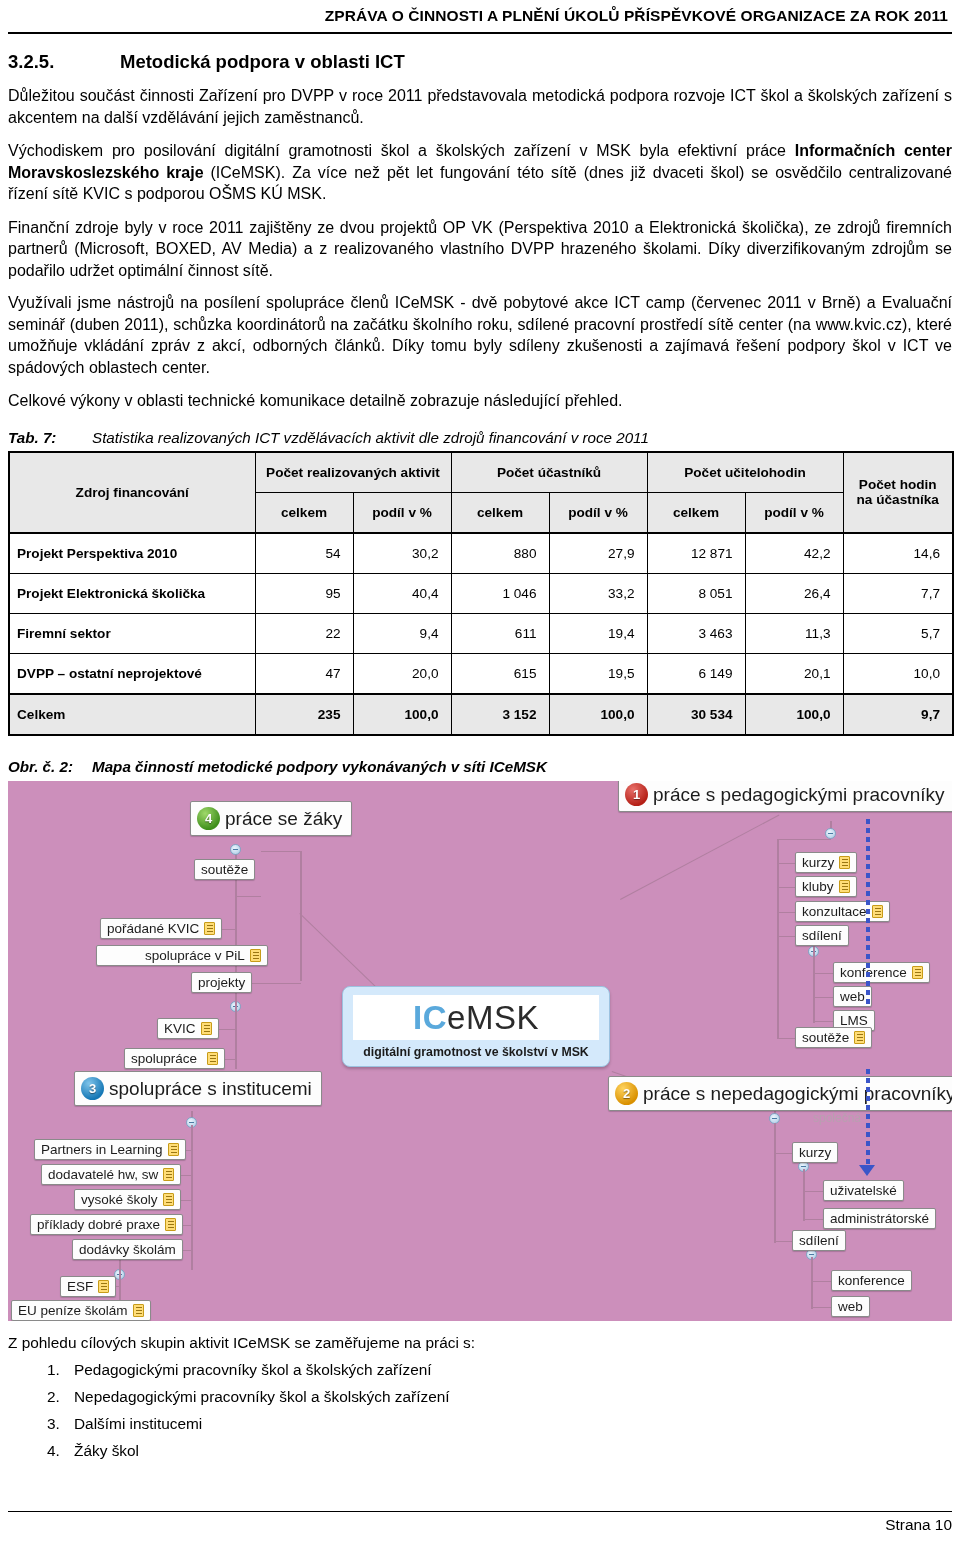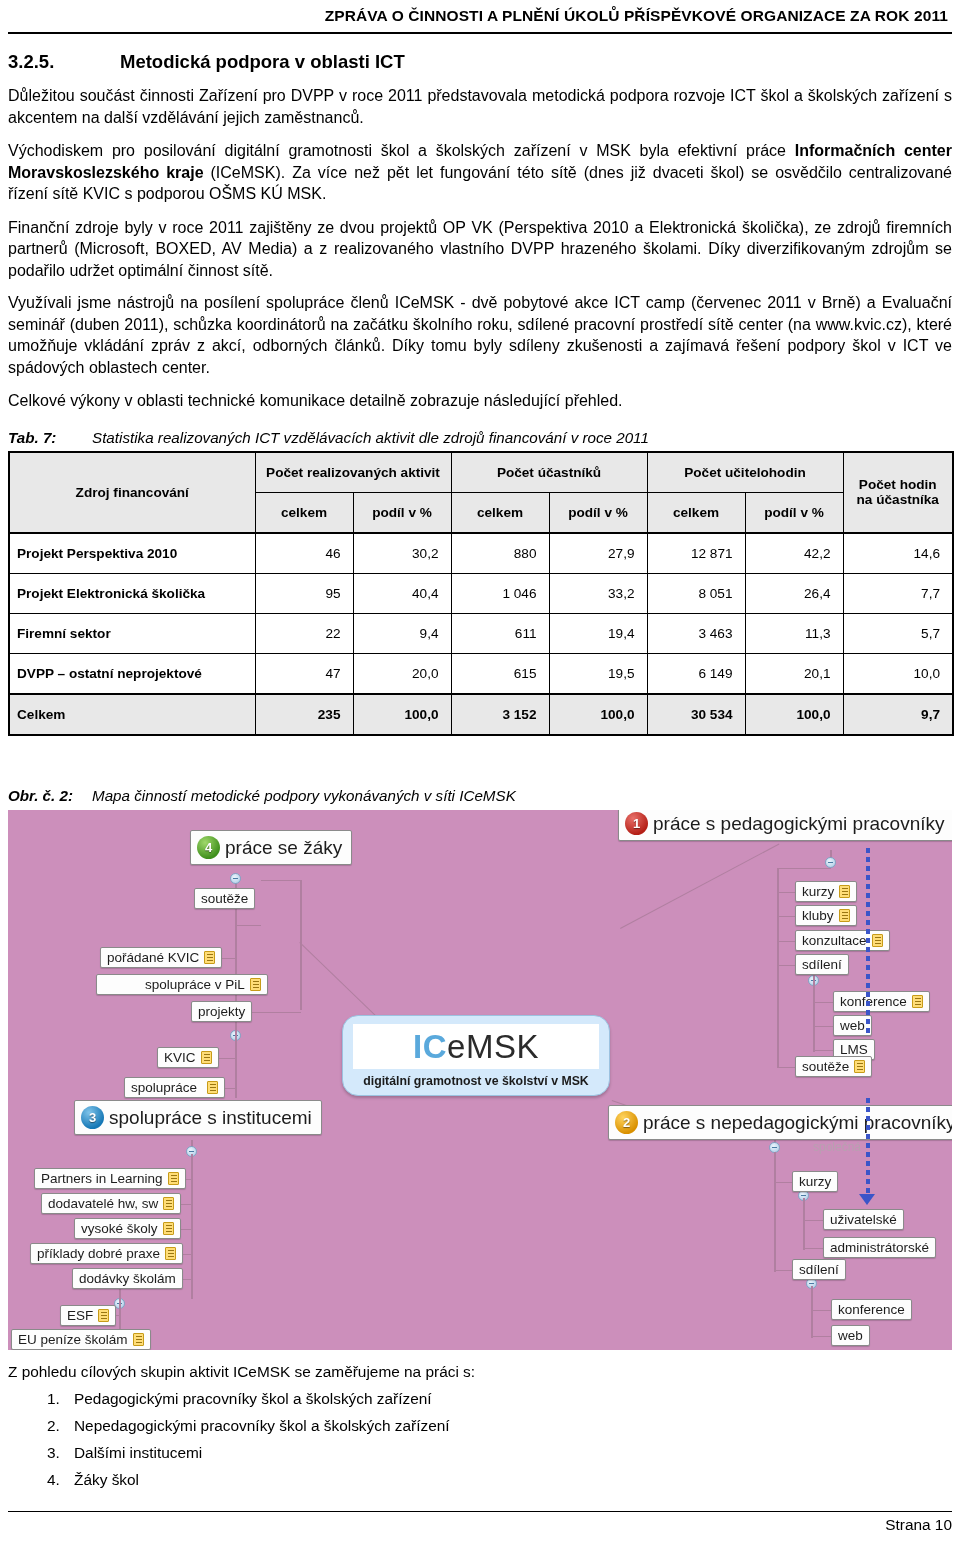--- a/index.html
+++ b/index.html
@@ -121,21 +121,21 @@
   
   .fig-caption {
     display: flex;
     align-items: baseline;
     font-size: 15.2px;
     font-style: italic;
     font-weight: bold;
     margin-top: 22px;
   }
   .fig-caption .lbl { flex: 0 0 84px; }
-  .fig-caption .txt { font-weight: normal; margin-top: 29px; }
+  .fig-caption .txt { font-weight: bold; }
 
   
   .figure {
     position: relative;
     width: 944px;
     height: 540px;
     margin-top: 6px;
     background: #cc8fbb;
     overflow: hidden;
   }
@@ -190,21 +190,21 @@
   }
   .badge.b1 { background: radial-gradient(circle at 35% 28%, #e8706a, #b41f16 72%); }
   .badge.b2 { background: radial-gradient(circle at 35% 28%, #ffd35e, #d99000 72%); }
   .badge.b3 { background: radial-gradient(circle at 35% 28%, #7fc4ea, #1577b5 72%); }
   .badge.b4 { background: radial-gradient(circle at 35% 28%, #9fd86a, #3f8f1c 72%); }
 
   .mm-center {
     position: absolute;
     background: #d4e9fb;
     border: 1px solid #9cc2e0;
-    border-radius: 16px;
+    border-radius: 8px;
     text-align: center;
     padding: 8px 10px 7px 10px;
     box-shadow: 0 2px 3px rgba(0,0,0,.22);
   }
   .mm-center .logo {
     background: #ffffff;
     font-size: 33px;
     letter-spacing: 0.5px;
     padding: 4px 14px 3px 14px;
     color: #2b2b2b;
@@ -350,21 +350,21 @@
         <th>podíl v %</th>
         <th>celkem</th>
         <th>podíl v %</th>
         <th>celkem</th>
         <th>podíl v %</th>
       </tr>
     </thead>
     <tbody>
       <tr>
         <td class="rowlab first-col">Projekt Perspektiva 2010</td>
-        <td class="num">46</td>
+        <td class="num">54</td>
         <td class="num">30,2</td>
         <td class="num">880</td>
         <td class="num">27,9</td>
         <td class="num">12 871</td>
         <td class="num">42,2</td>
         <td class="num last-col">14,6</td>
       </tr>
       <tr>
         <td class="rowlab first-col">Projekt Elektronická školička</td>
         <td class="num">95</td>

